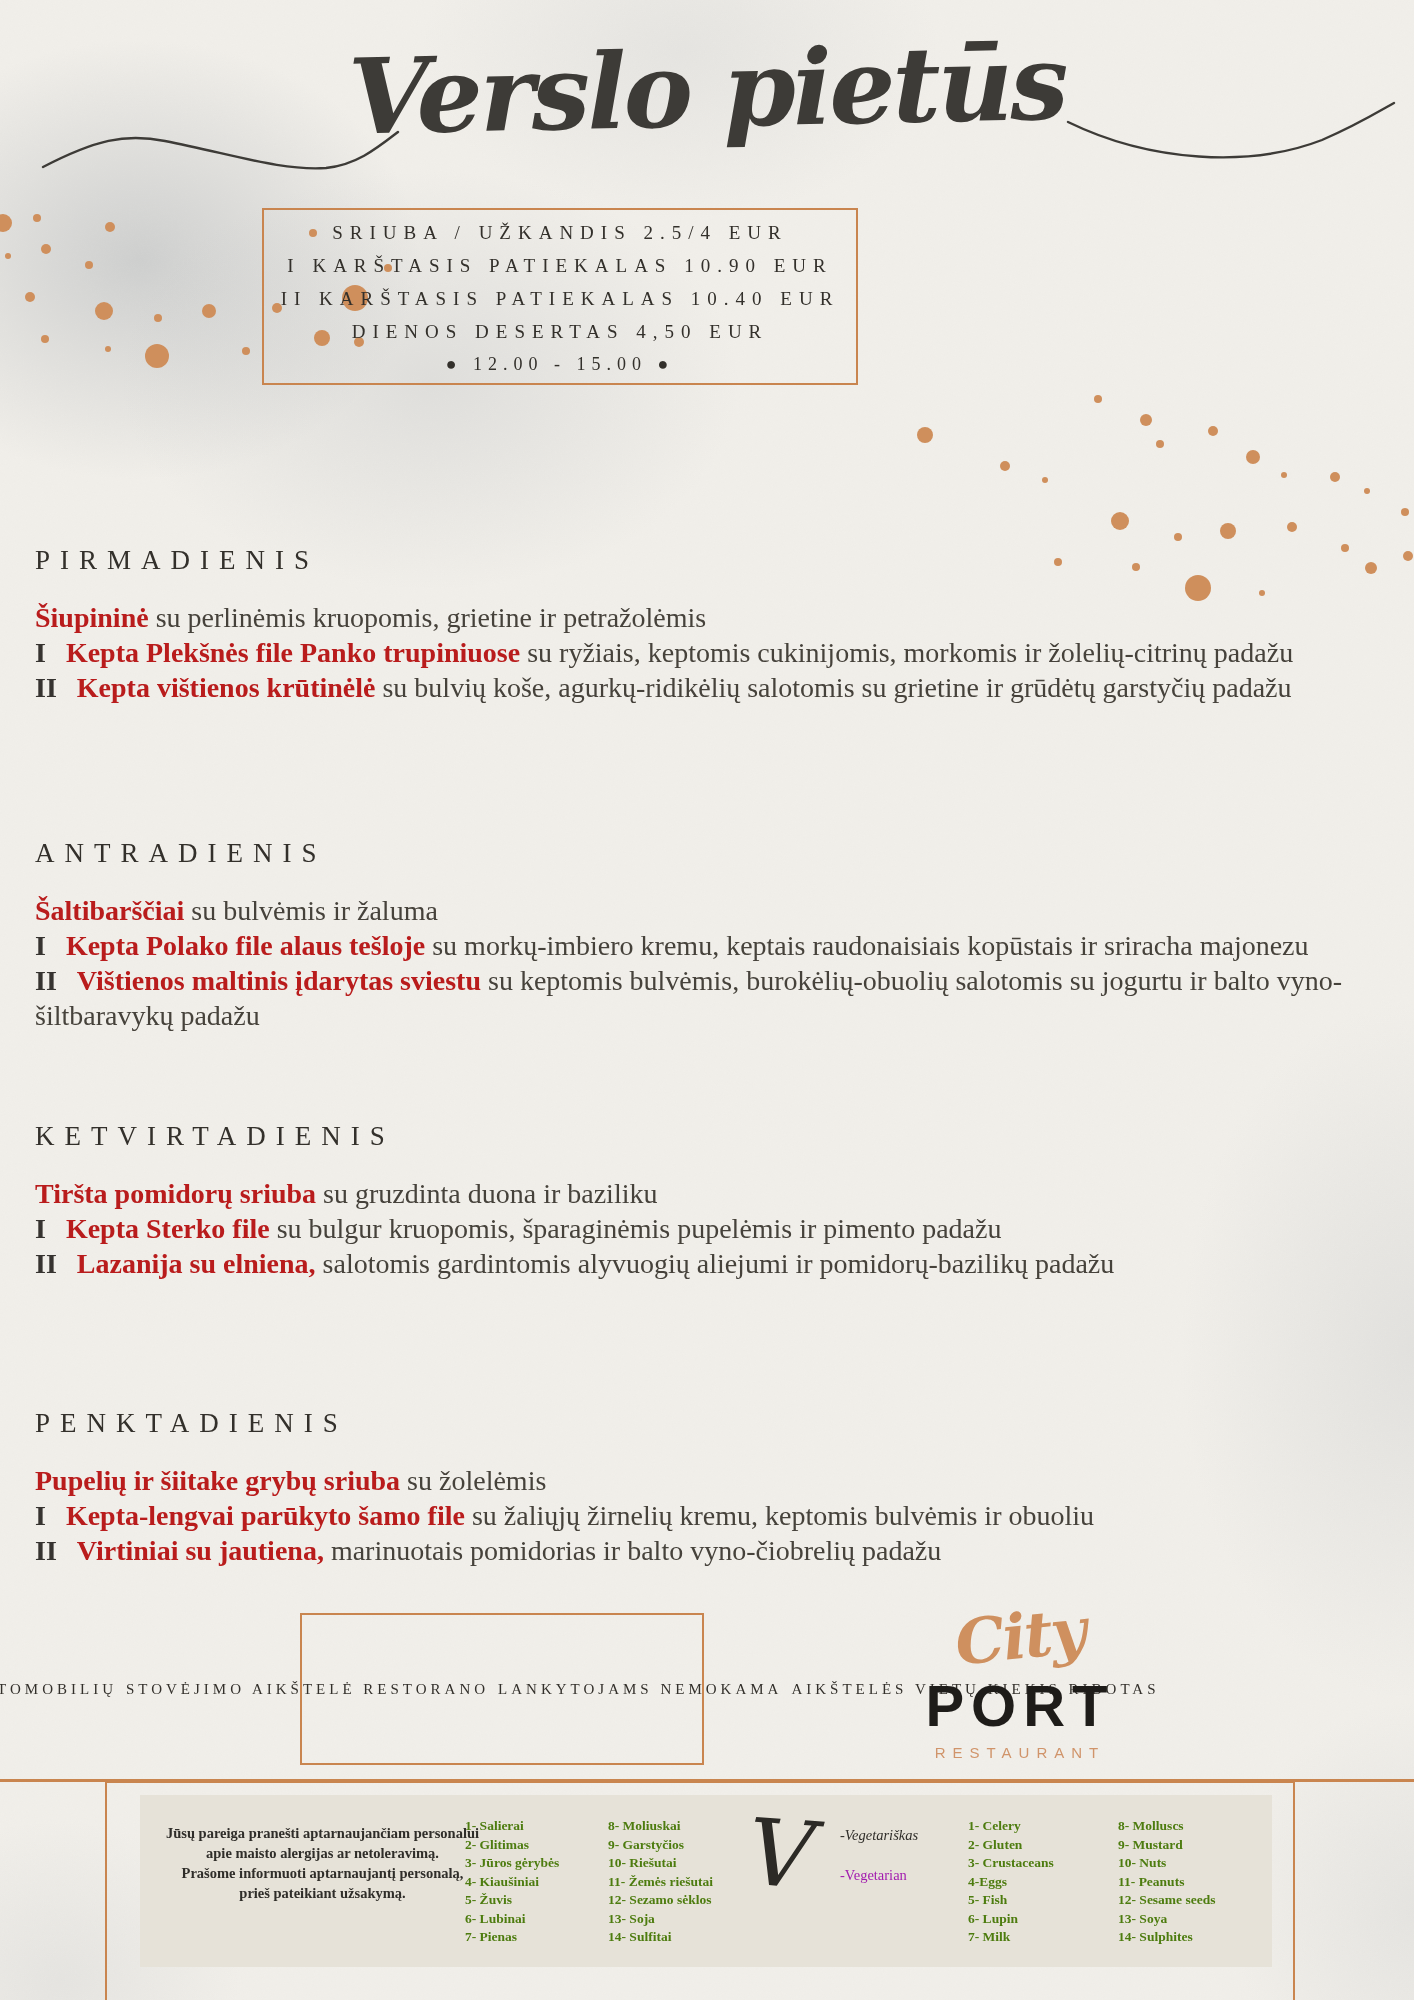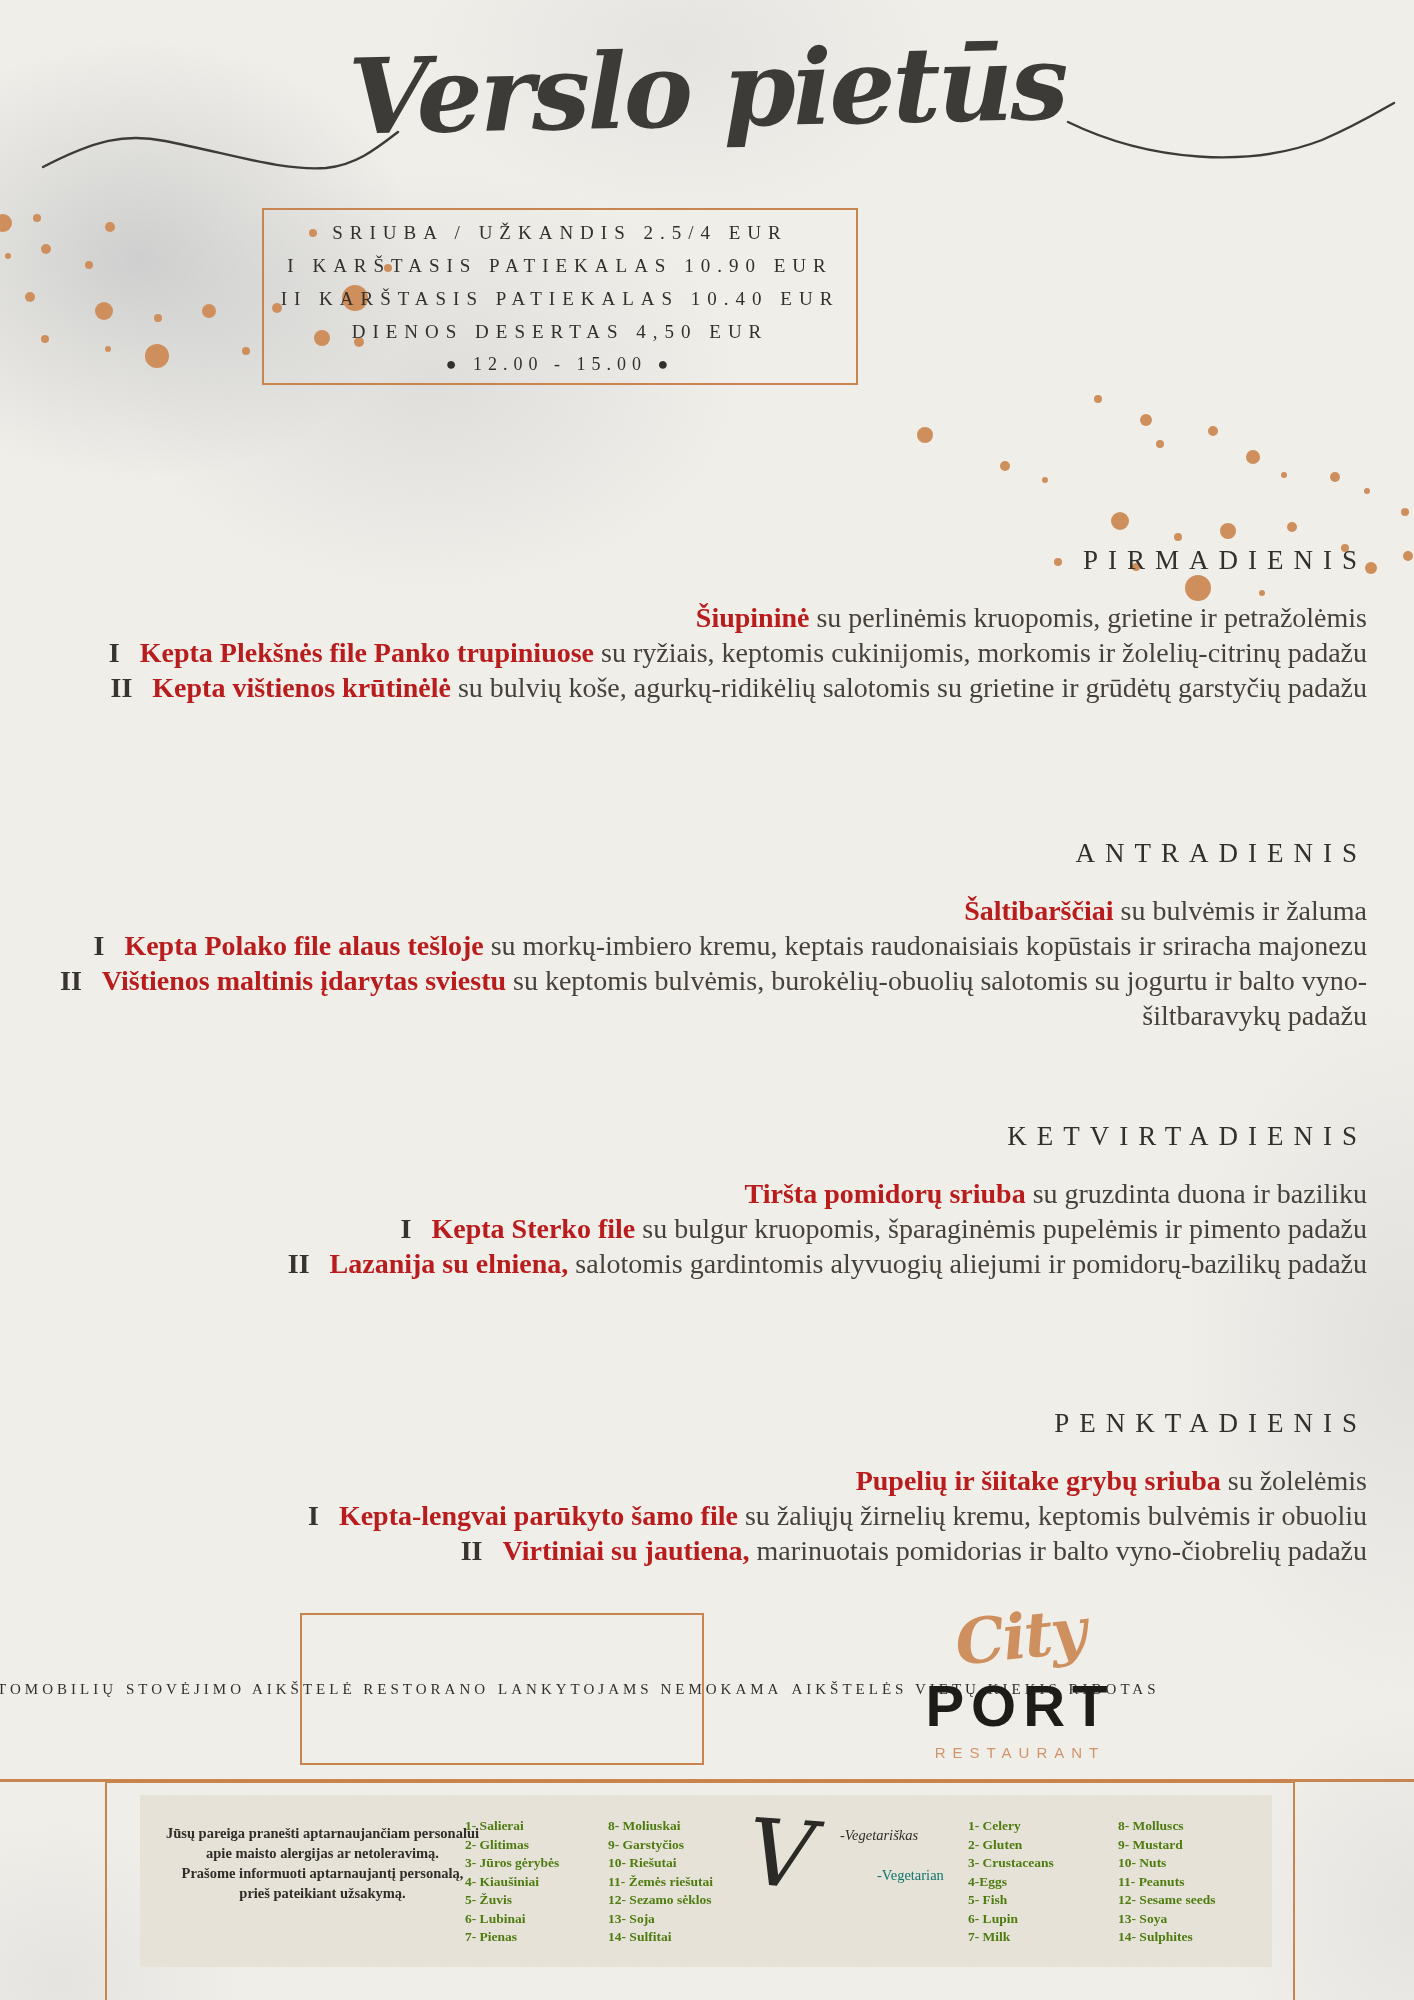--- a/index.html
+++ b/index.html
@@ -36,21 +36,21 @@
     position:absolute;left:262px;top:208px;width:596px;height:177px;
     border:2px solid var(--accent,#c9854f);box-sizing:border-box;
     display:flex;flex-direction:column;justify-content:center;align-items:center;
     gap:11px;padding-top:4px;
   }
   .info-line{
     font-size:19px;letter-spacing:7px;color:#33302b;white-space:nowrap;
   }
   .info-hours{font-size:18px;letter-spacing:6px;color:#33302b;}
   
-  .day{position:absolute;left:47px;width:1320px;text-align:right;}
+  .day{position:absolute;left:35px;width:1320px;text-align:left;}
   .day-heading{
     margin:0 0 24px 0;font-weight:normal;font-size:27px;letter-spacing:10px;
     color:#33302b;
   }
   .dish{margin:0;font-size:28px;line-height:35px;color:#46423b;font-weight:normal;}
   .dish .prefix{font-weight:bold;color:#363330;margin-right:20px;}
   .dish .prefix:empty{margin-right:0;}
   .dish .bold{font-weight:bold;color:#b91c1c;}
   
   .parking-box{
@@ -93,21 +93,21 @@
   .col{position:absolute;top:22px;font-size:13.5px;line-height:18.5px;
     font-weight:bold;color:#4d7c0f;white-space:nowrap;}
   .col div{margin:0;}
   .lt1{left:325px;} .lt2{left:468px;} .en1{left:828px;} .en2{left:978px;}
   .veg-symbol{
     position:absolute;left:608px;top:6px;
     font-family:"DejaVu Serif", serif;font-style:italic;
     font-size:92px;color:#2c2a26;transform:rotate(4deg);
   }
   .veg-lt{position:absolute;left:700px;top:32px;font-size:14.5px;color:#2f2d29;font-style:italic;}
-  .veg-en{position:absolute;left:700px;top:72px;font-size:14.5px;color:#0f766e;margin-left:37px;}
+  .veg-en{position:absolute;left:700px;top:72px;font-size:14.5px;color:#a21caf;}
 </style>
 </head>
 <body>
 
 <div class="page">
 
   <div class="stain stain-tl"></div>
   <div class="stain stain-tl2"></div>
   <div class="stain stain-tc"></div>
   <div class="stain stain-r"></div>

